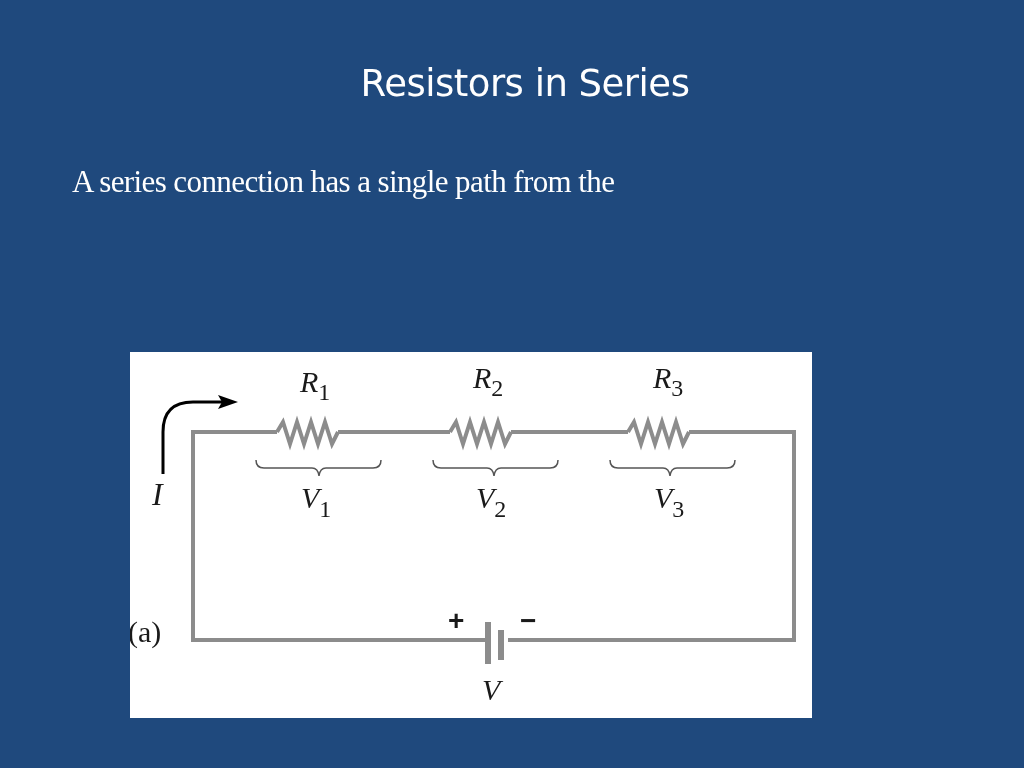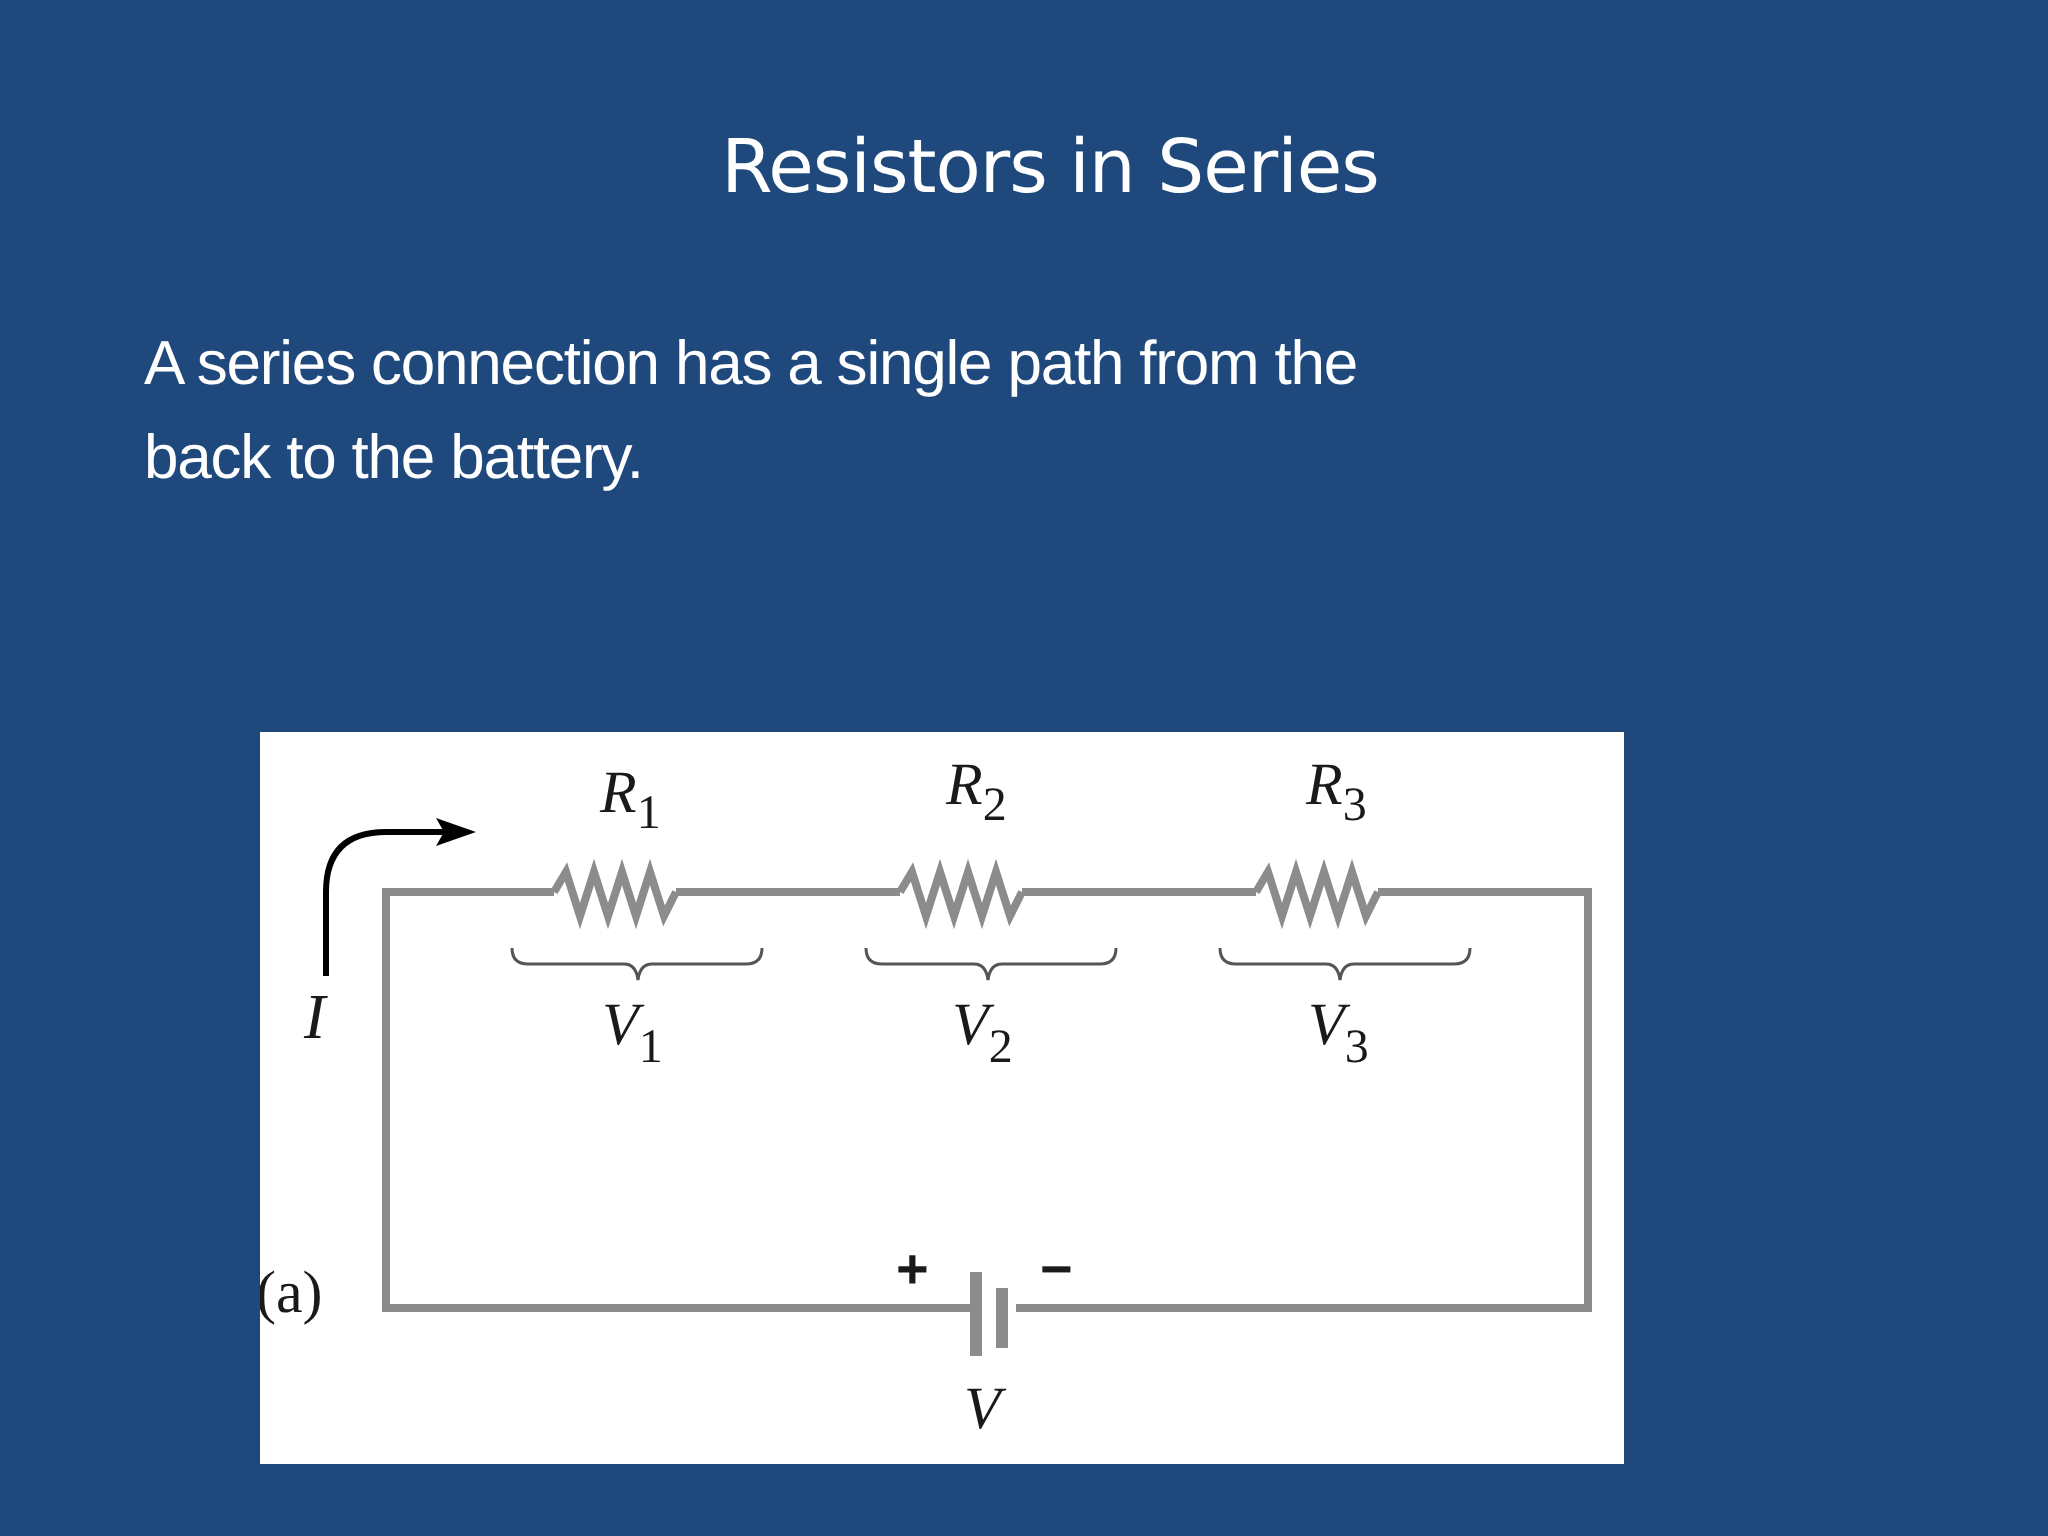--- a/index.html
+++ b/index.html
@@ -15,51 +15,49 @@
       text-align: center;
       color: #ffffff;
       font-size: 37px;
       font-family: "DejaVu Sans", sans-serif;
       font-weight: normal;
       letter-spacing: -0.5px;
     }
     .body-text {
       position: absolute; left: 72px; top: 158px; width: 880px;
       color: #ffffff;
-      font-family: Liberation Sans, sans-serif;
+      font-family: Liberation Serif, serif;
       font-size: 31px;
       line-height: 47px;
       letter-spacing: -0.6px;
     }
     .diagram {
       position: absolute; left: 130px; top: 352px;
       width: 682px; height: 366px;
       background: #ffffff;
-      margin-top: 14px;
     }
     .diagram svg { position: absolute; left: 0; top: 0; }
     .lbl {
       font-family: "Liberation Serif", serif;
       font-style: italic;
       fill: #1a1a1a;
     }
     .sub {
       font-family: "Liberation Serif", serif;
       font-style: normal;
       fill: #1a1a1a;
     }
   </style>
 </head>
 <body>
 
 <div class="title">Resistors in Series</div>
 
 <div class="body-text">
   <div>A series connection has a single path from the</div>
-  <div>back to the battery.</div>
 </div>
 
 <div class="diagram">
   <svg width="682" height="366" viewBox="0 0 682 366">
 
     <g stroke="#8c8c8c" stroke-width="4" fill="none" stroke-linejoin="miter">
 
       <polyline points="63,283 63,80 147,80"></polyline>
 
       <polyline points="147,80 153,70 160,92 167,70 174,92 181,70 188,92 195,70 202,92 208,80"></polyline>

